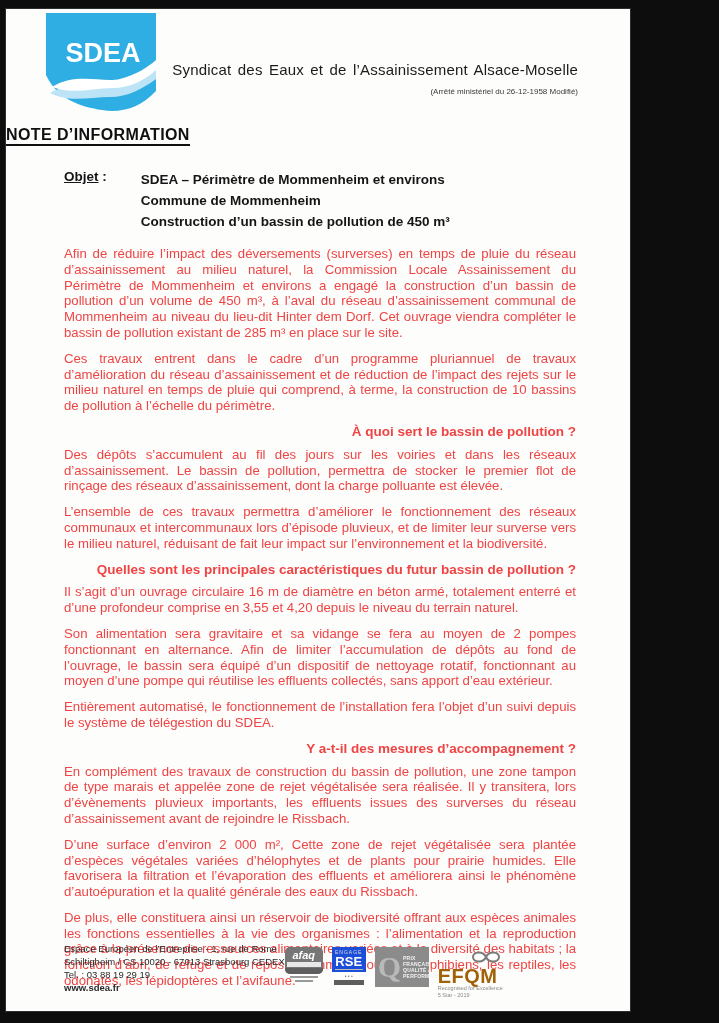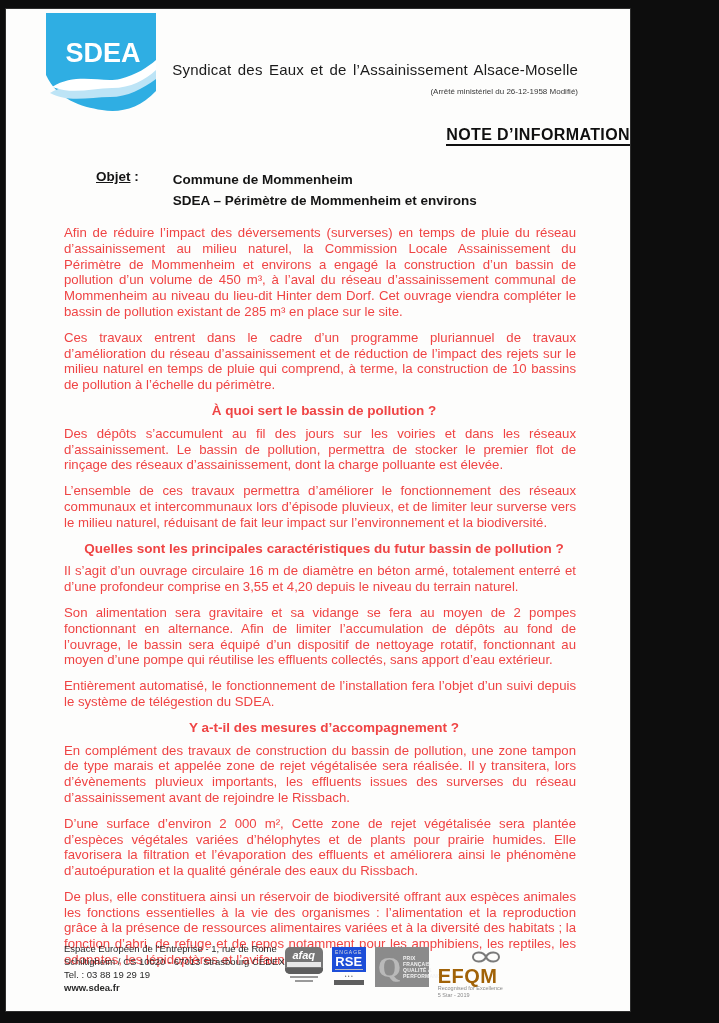--- a/index.html
+++ b/index.html
@@ -23,45 +23,45 @@
   .org-name {
     position:absolute; right:52px; top:52px;
     font-size:15px; color:#1b1b1b; letter-spacing:.2px;
     word-spacing:2px;
   }
   .decree {
     position:absolute; right:52px; top:78px;
     font-size:8px; color:#3a3a3a;
   }
   
-  .title-row { text-align:right; margin-top:13px; }
+  .title-row { text-align:left; margin-top:13px; }
   .title-row span {
     font-size:16px; font-weight:bold; color:#101010;
     letter-spacing:.4px;
     border-bottom:2px solid #101010; padding-bottom:1px;
   }
   
   .objet {
     margin:25px 54px 0 58px;
     display:flex; font-size:13.5px; color:#151515;
   }
   .objet-label { font-weight:bold; white-space:nowrap; }
-  .objet-label u { text-decoration:underline;margin-left:32px; }
+  .objet-label u { text-decoration:underline; }
   .objet-lines { margin-left:34px; }
   .objet-lines div { font-weight:bold; line-height:21px; }
   
   .doc-body {
     margin:14px 54px 0 58px;
     font-size:13.2px; line-height:15.8px;
     color:#ef4444; text-align:justify;
   }
   .doc-body p { margin:0 0 10px 0; }
   .doc-body .h {
     font-weight:bold; font-size:13.5px;
-    margin:4px 0 7px 8px; text-align:center;
+    margin:4px 0 7px 8px; text-align:right;
   }
   
   .ftr {
     position:absolute; left:58px; right:14px; bottom:12px;
     display:flex; justify-content:flex-start; align-items:flex-start;
   }
   .addr { font-size:9.5px; line-height:13px; color:#2a2a2a; }
   .addr .site { font-weight:bold; }
   .badges { display:flex; gap:9px; align-items:flex-start; margin-top:5px; }
   
@@ -107,22 +107,23 @@
     <div class="decree">(Arrêté ministériel du 26-12-1958 Modifié)</div>
   </div>
 
   <div class="title-row">
     <span>NOTE D’INFORMATION</span>
   </div>
 
   <div class="objet">
     <div class="objet-label"><u>Objet</u><span> :</span></div>
     <div class="objet-lines">
+      <div>SDEA – Périmètre de Mommenheim et environs</div>
       <div>Commune de Mommenheim</div>
-      <div>SDEA – Périmètre de Mommenheim et environs</div>
+      <div>Construction d’un bassin de pollution de 450 m³</div>
     </div>
   </div>
 
   <div class="doc-body">
     <p>Afin de réduire l’impact des déversements (surverses) en temps de pluie du réseau d’assainissement au milieu naturel, la Commission Locale Assainissement du Périmètre de Mommenheim et environs a engagé la construction d’un bassin de pollution d’un volume de 450 m³, à l’aval du réseau d’assainissement communal de Mommenheim au niveau du lieu-dit Hinter dem Dorf. Cet ouvrage viendra compléter le bassin de pollution existant de 285 m³ en place sur le site.</p>
     <p>Ces travaux entrent dans le cadre d’un programme pluriannuel de travaux d’amélioration du réseau d’assainissement et de réduction de l’impact des rejets sur le milieu naturel en temps de pluie qui comprend, à terme, la construction de 10 bassins de pollution à l’échelle du périmètre.</p>
     <p class="h">À quoi sert le bassin de pollution ?</p>
     <p>Des dépôts s’accumulent au fil des jours sur les voiries et dans les réseaux d’assainissement. Le bassin de pollution, permettra de stocker le premier flot de rinçage des réseaux d’assainissement, dont la charge polluante est élevée.</p>
     <p>L’ensemble de ces travaux permettra d’améliorer le fonctionnement des réseaux communaux et intercommunaux lors d’épisode pluvieux, et de limiter leur surverse vers le milieu naturel, réduisant de fait leur impact sur l’environnement et la biodiversité.</p>
     <p class="h">Quelles sont les principales caractéristiques du futur bassin de pollution ?</p>

